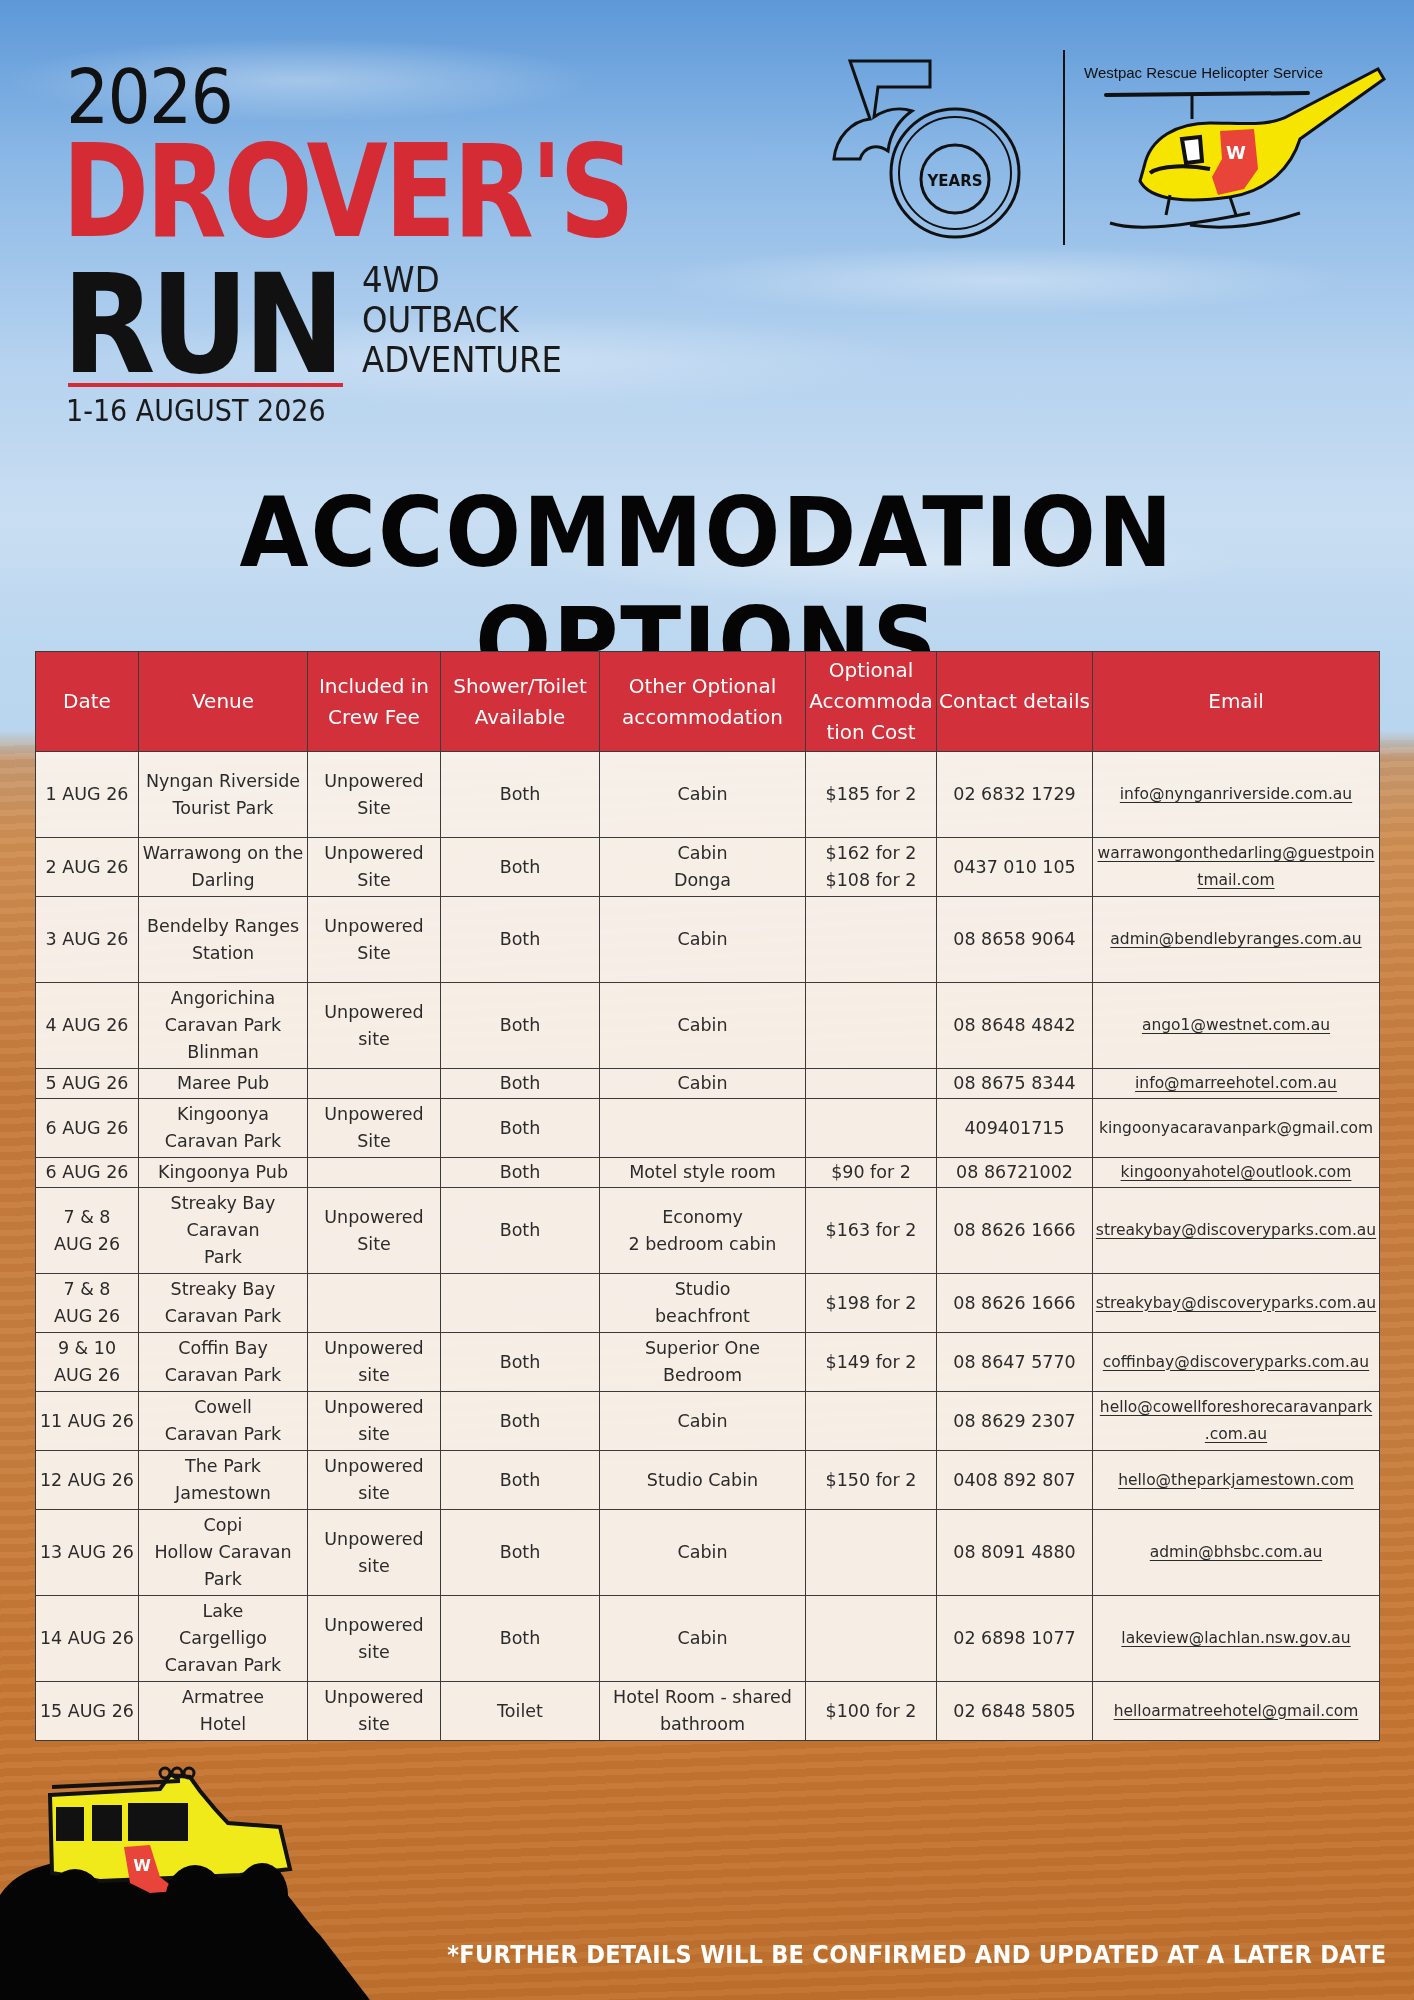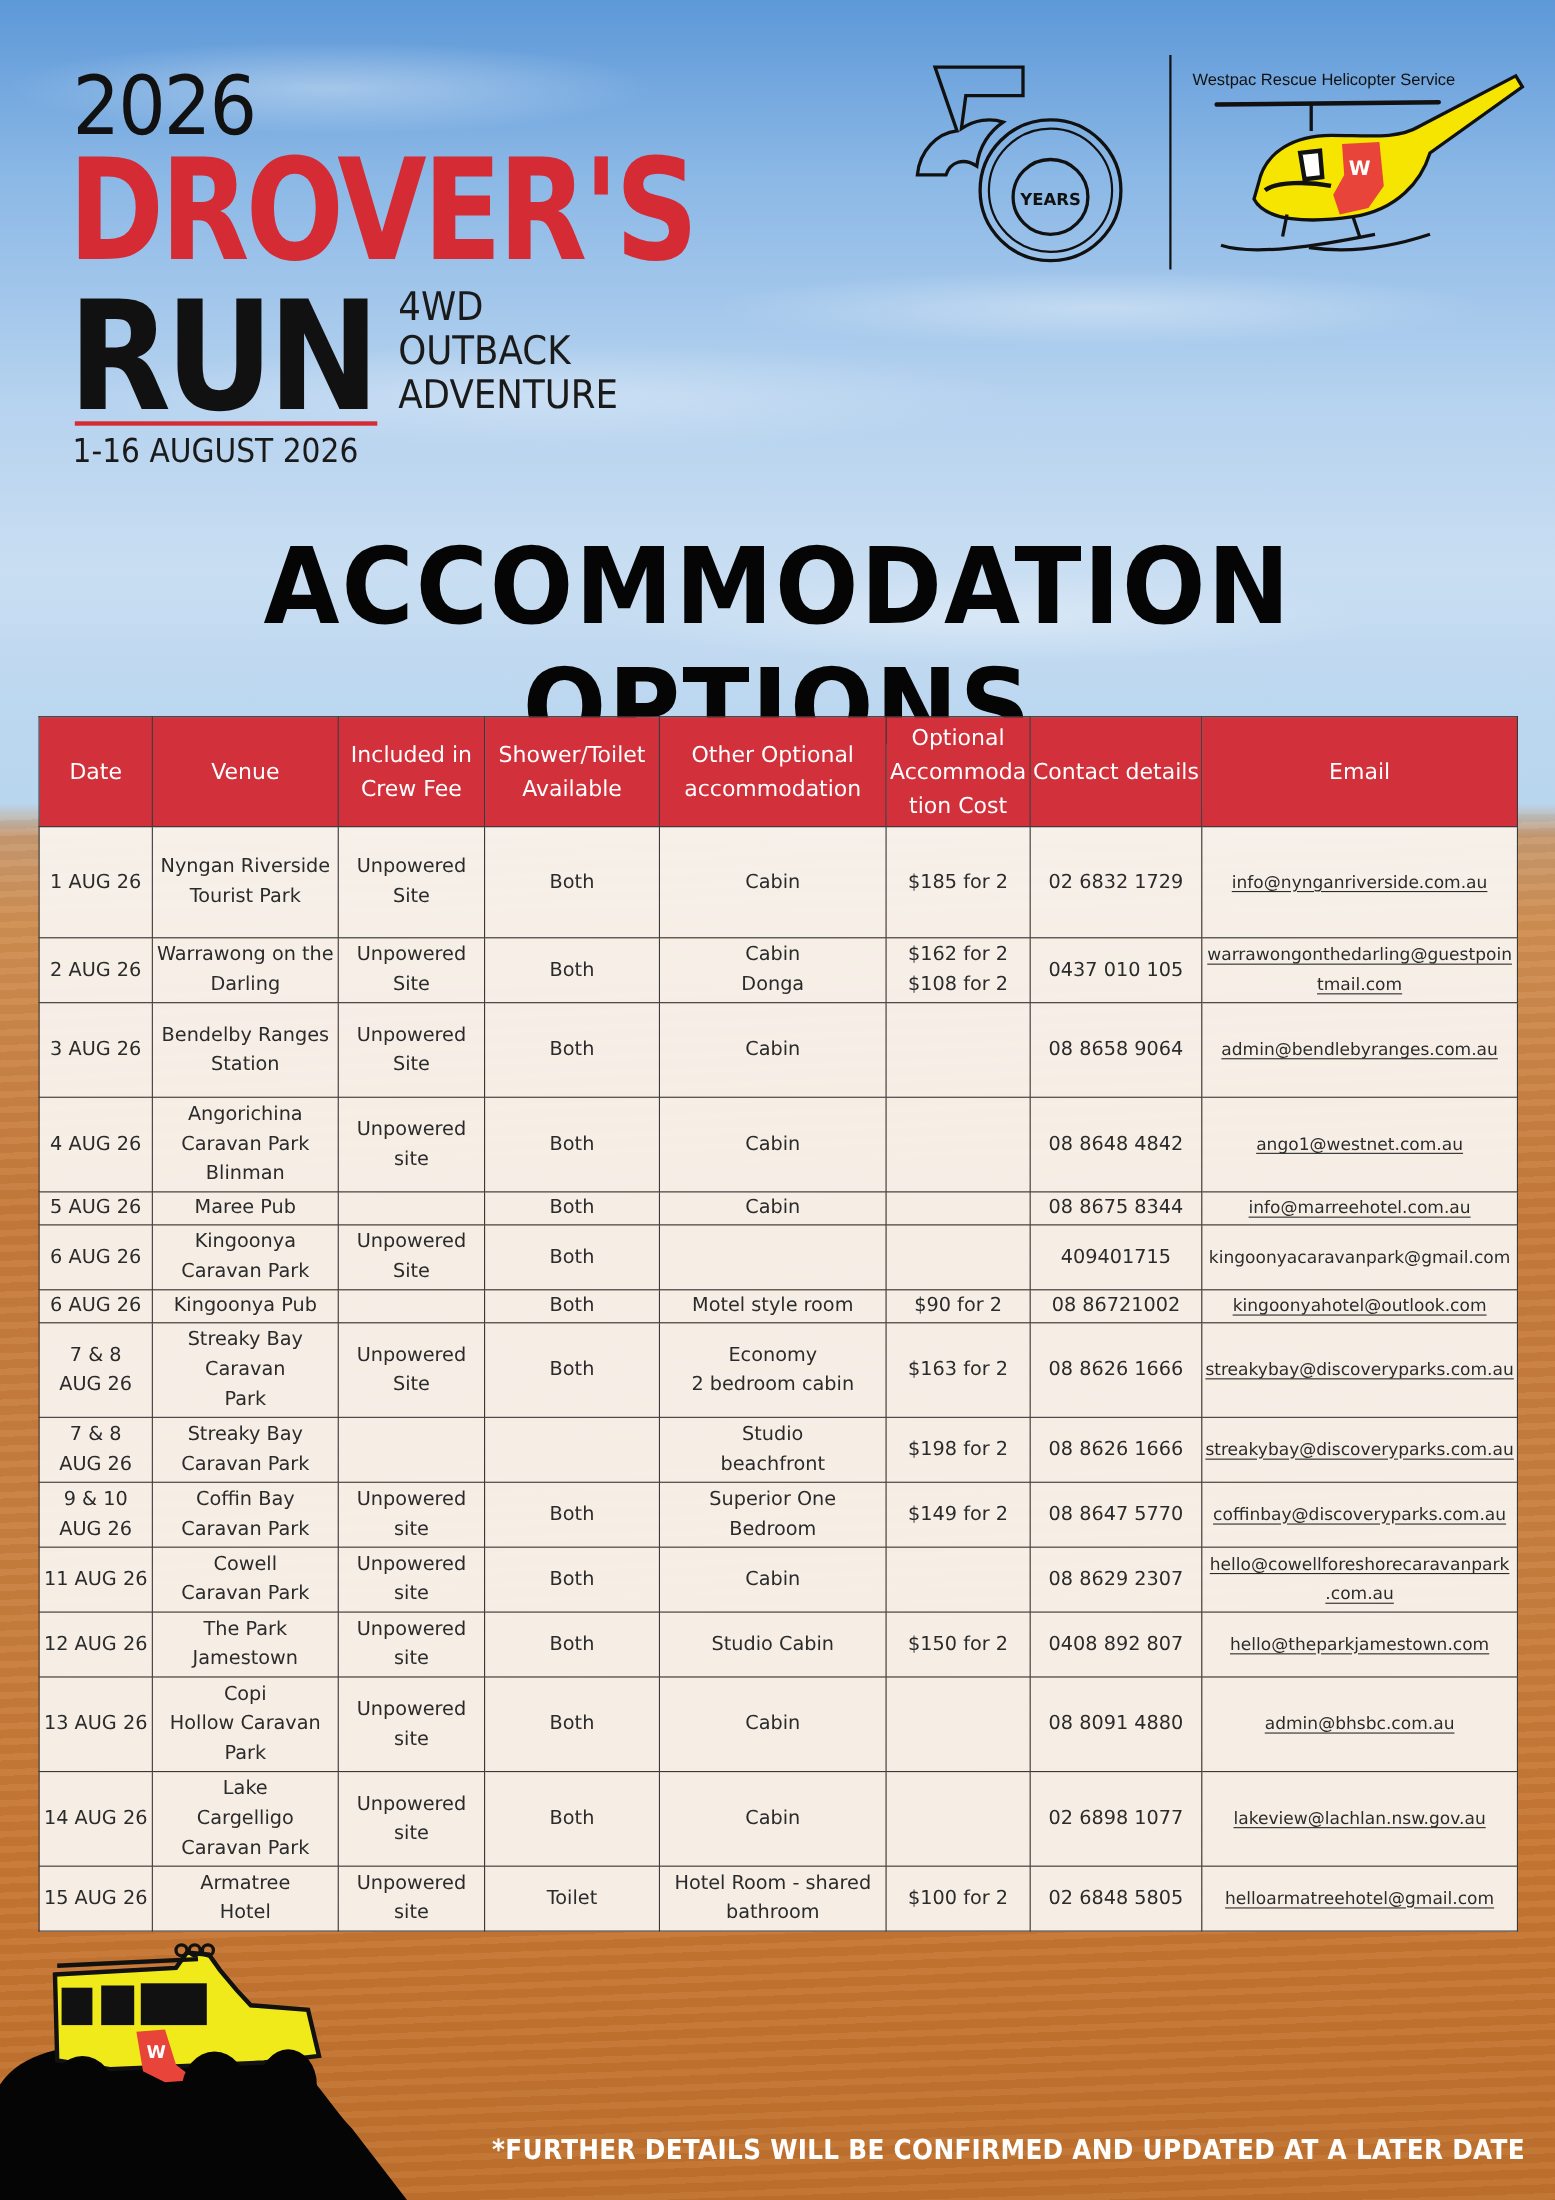--- a/index.html
+++ b/index.html
@@ -134,21 +134,21 @@
         <th>Venue</th>
         <th>Included in Crew Fee</th>
         <th>Shower/Toilet Available</th>
         <th>Other Optional accommodation</th>
         <th>Optional Accommoda tion Cost</th>
         <th>Contact details</th>
         <th>Email</th>
       </tr>
     </thead>
     <tbody id="table-body">
-        <tr style="height: 101px;">
+        <tr style="height: 86px;">
           <td>1 AUG 26</td>
           <td>Nyngan Riverside
 Tourist Park</td>
           <td>Unpowered
 Site</td>
           <td>Both</td>
           <td>Cabin</td>
           <td>$185 for 2</td>
           <td>02 6832 1729</td>
           <td class="email"><span class="link">info@nynganriverside.com.au</span></td>

